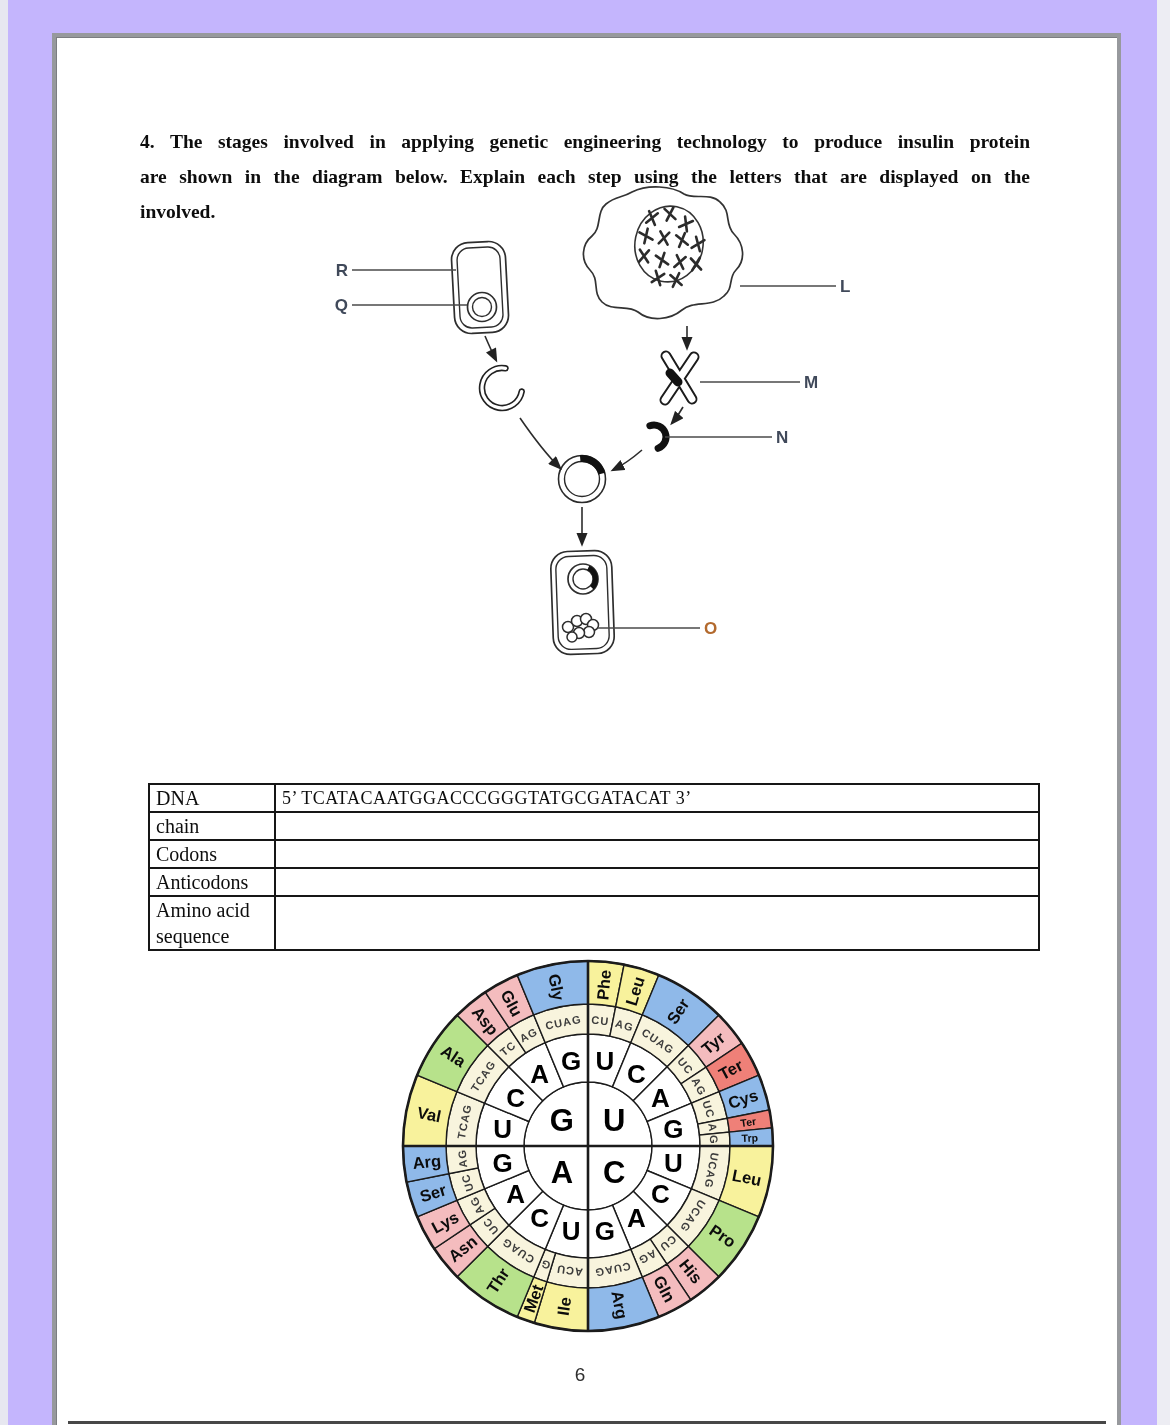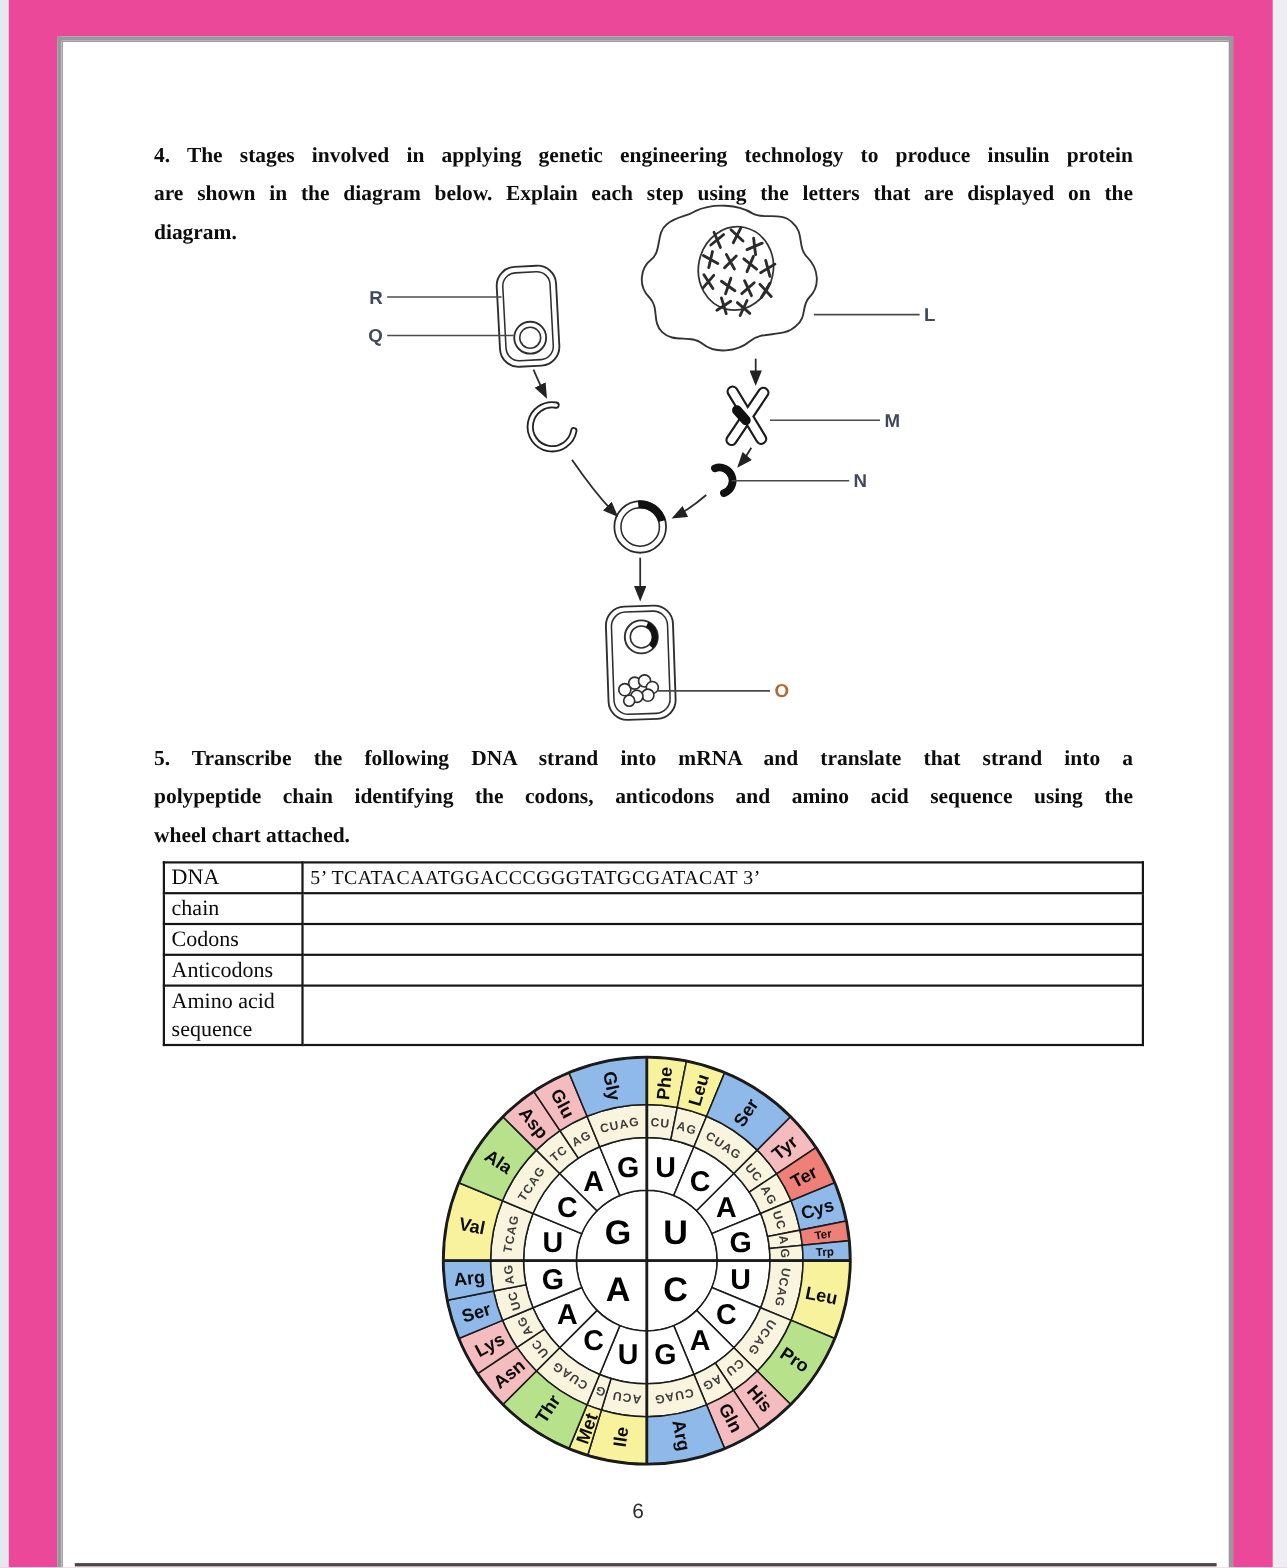--- a/index.html
+++ b/index.html
@@ -1,16 +1,16 @@
 <!DOCTYPE html>
 <html><head>
 <meta charset="utf-8">
 <style>
   html,body{margin:0;padding:0;background:#ffffff;}
-  #page{position:relative;width:1170px;height:1425px;background:#ec4899;overflow:hidden;
+  #page{position:relative;width:1170px;height:1425px;background:#c4b5fd;overflow:hidden;
         font-family:"Liberation Serif",serif;color:#0d0d0d;}
   .edge-strip-left{position:absolute;left:0;top:0;width:8px;height:1425px;background:#e7e7f0;}
   .edge-strip-right{position:absolute;left:1157px;top:0;width:13px;height:1425px;background:#ededf3;}
   .frame{position:absolute;left:52px;top:33px;width:1061px;height:1392px;
          border-top:4px solid #97999d;border-left:4px solid #97999d;border-right:4px solid #97999d;
          box-shadow:inset 1px 1px 0 #7b7d81;background:#ffffff;}
   .bottom-line{position:absolute;left:68px;top:1421px;width:1038px;height:3px;background:#474747;}
   .qtext{position:absolute;left:140px;width:890px;font-weight:bold;font-size:19.5px;line-height:35px;}
   .qline{text-align:justify;text-align-last:justify;white-space:normal;}
   .qline.last{text-align:left;text-align-last:left;}
@@ -34,21 +34,21 @@
 <body>
 
 <div id="page">
   <div class="edge-strip-left"></div>
   <div class="edge-strip-right"></div>
   <div class="frame"></div>
 
   <div id="q4" class="qtext">
     <div class="qline">4. The stages involved in applying genetic engineering technology to produce insulin protein</div>
     <div class="qline">are shown in the diagram below. Explain each step using the letters that are displayed on the</div>
-    <div class="qline last">diagram.</div>
+    <div class="qline last">involved.</div>
   </div>
 
   <svg id="diagram" width="620" height="500" viewBox="0 0 620 500">
     <defs>
       <marker id="ah" viewBox="0 0 10 8" refX="8" refY="4" markerWidth="9" markerHeight="7" orient="auto">
         <path d="M0,0 L10,4 L0,8 Z" fill="#222"></path>
       </marker>
       <g id="chrsm">
         <path d="M-4.5,-6 L4.5,6 M4.5,-6 L-4.5,6" stroke="#2b2b2b" stroke-width="2.6" stroke-linecap="round" fill="none"></path>
       </g>
@@ -135,25 +135,20 @@
       <circle cx="306" cy="439" r="5.5"></circle>
       <circle cx="313" cy="445" r="5.5"></circle>
       <circle cx="309" cy="452" r="5.5"></circle>
       <circle cx="299" cy="453" r="5.5"></circle>
       <circle cx="292" cy="457" r="5"></circle>
     </g>
     <line x1="318" y1="448" x2="420" y2="448" stroke="#4a4a4a" stroke-width="1.5"></line>
     <text x="424" y="454" text-anchor="start" class="diag-label o">O</text>
   </svg>
 
-  <div id="q5" class="qtext">
-    <div class="qline">5. Transcribe the following DNA strand into mRNA and translate that strand into a</div>
-    <div class="qline">polypeptide chain identifying the codons, anticodons and amino acid sequence using the</div>
-    <div class="qline last">wheel chart attached.</div>
-  </div>
 
   <table class="fill">
     <tbody>
       <tr class="r1">
         <td class="lbl">DNA</td>
         <td class="val">5’ TCATACAATGGACCCGGGTATGCGATACAT 3’</td>
       </tr>
       <tr class="r2">
         <td class="lbl">chain</td>
         <td class="val"></td>

